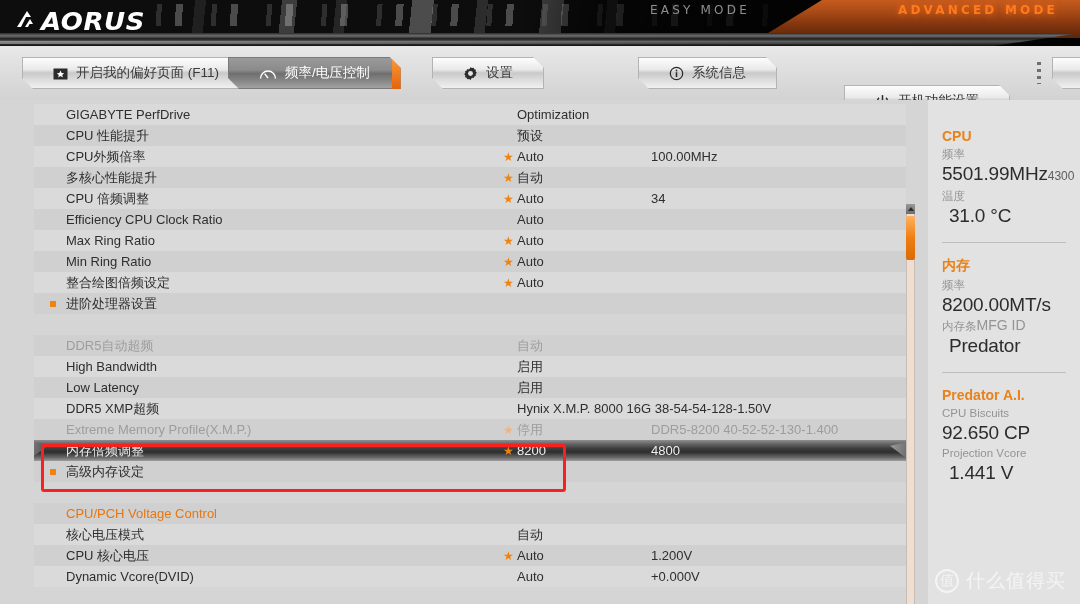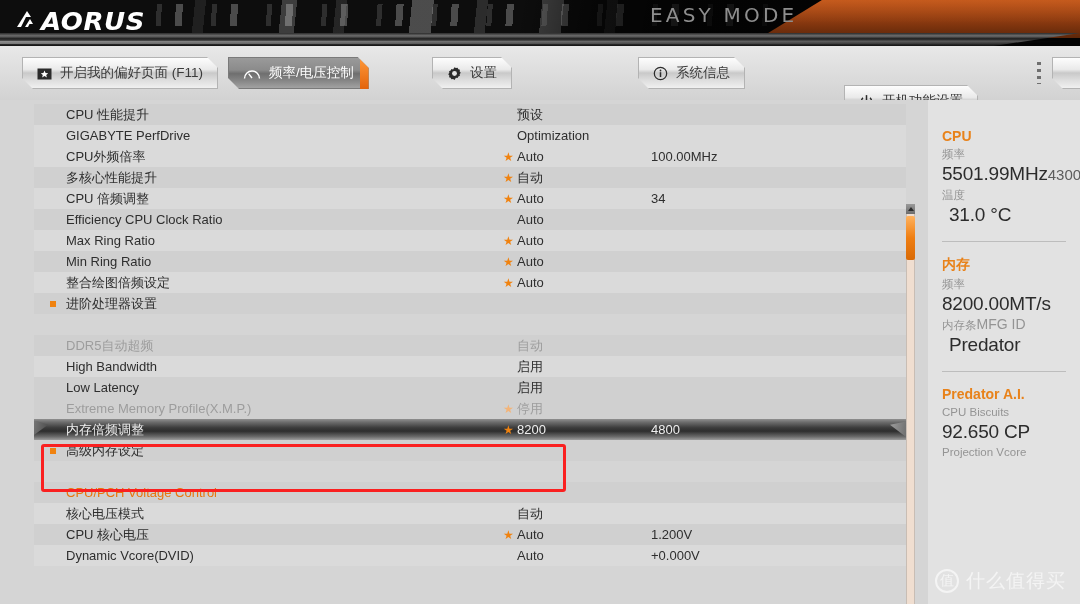--- a/index.html
+++ b/index.html
@@ -49,21 +49,21 @@
     background:linear-gradient(180deg,#b24a16 0%,#8c3a10 55%,#5d2609 100%);
     clip-path:polygon(62px 0, 100% 0, 100% 100%, 0 100%);
   }
   .adv-wedge-glow{
     position:absolute; right:0; top:0; width:320px; height:38px;
     background:linear-gradient(180deg, rgba(255,140,50,.25), rgba(0,0,0,0) 60%);
     clip-path:polygon(62px 0, 100% 0, 100% 100%, 0 100%);
   }
   .mode-label{
     position:absolute; top:3px;
-    font-size:20px; letter-spacing:3.2px; font-weight:400;
+    font-size:12px; letter-spacing:3.2px; font-weight:400;
     font-family:"DejaVu Sans",sans-serif;
   }
   .mode-easy{ left:650px; color:#8e8e8e; }
   .mode-adv{ right:22px; color:#ff7a1c; text-shadow:0 0 7px rgba(255,110,20,.85); font-weight:700; }
 
   .banner-shine{
     position:absolute; left:0; bottom:0; width:1080px; height:13px;
     background:linear-gradient(180deg,#2b2b2b 0%,#6e6e6e 22%,#1d1d1d 45%,#555 62%,#111 100%);
     clip-path:polygon(0 0, 100% 0, 92% 100%, 0 100%);
   }
@@ -90,21 +90,21 @@
   }
 
   
   .tabstrip{
     position:absolute; left:0; top:46px; width:1080px; height:54px;
     background:linear-gradient(180deg,#e8e8e8 0%,#dcdcdc 55%,#d2d2d2 100%);
   }
   .tab{
     position:absolute; top:11px; height:32px;
     display:flex; align-items:center; justify-content:space-between; gap:8px;
-    padding:0 14px;
+    padding:0 30px;
     font-size:13.5px;
     color:#3a3a3a;
     background:linear-gradient(180deg,#fdfdfd 0%,#eaeaea 38%,#c9c9c9 50%,#dcdcdc 72%,#f0f0f0 100%);
     border:1px solid #b3b3b3;
     clip-path:polygon(0 0, calc(100% - 11px) 0, 100% 11px, 100% 100%, 11px 100%, 0 calc(100% - 11px));
     white-space:nowrap;
     cursor:default;
   }
   .tab .tl{ line-height:1; }
   .tab.active{
@@ -243,21 +243,21 @@
   .sb-title{
     font-size:14px; font-weight:700; color:#e8821a;
     margin-bottom:2px;
   }
   .sb-key{ font-size:11.5px; color:#949494; line-height:16px; }
   .sb-key .sub{ font-size:14px; }
   .sb-big{
     font-size:19px; color:#2c2c2c; line-height:24px; white-space:nowrap;
     letter-spacing:-.2px;
   }
-  .sb-big .unit-sm{ font-size:15px; color:#5d5d5d; letter-spacing:0; }
+  .sb-big .unit-sm{ font-size:12px; color:#5d5d5d; letter-spacing:0; }
   .sb-big.indent{ padding-left:7px; }
   .sb-divider{
     width:124px; height:1px; background:#bdbdbd; margin:14px 0 14px 0;
   }
 
   
   .watermark{
     position:absolute; right:14px; bottom:10px;
     display:flex; align-items:center; gap:7px;
     opacity:.62;
@@ -279,20 +279,21 @@
 
 <div class="banner">
   <div class="banner-streaks"></div>
   <div class="banner-streaks2"></div>
   <div class="banner-dark-wedge"></div>
 
   <div class="adv-wedge"></div>
   <div class="adv-wedge-glow"></div>
 
   <div class="mode-label mode-easy">EASY MODE</div>
+  <div class="mode-label mode-adv">ADVANCED MODE</div>
 
   <div class="logo">
     <span>
       <svg width="26" height="26" viewBox="0 0 26 26">
         <path d="M3 19 L13 3 L17 9 L12 9 L7 19 Z" fill="#ffffff"></path>
         <path d="M11 19 L16 11 L19 16 L15.5 16 L14 19 Z" fill="#ffffff"></path>
       </svg>
     </span>
     <span class="logo-text">AORUS</span>
   </div>
@@ -353,27 +354,27 @@
     </span>
     <span class="tl">开机功能设置</span>
   </div>
 
   <div class="tab-dots"></div>
   <div class="tab-edge"></div>
 </div>
 
 <div class="content">
   <div class="list" id="settings-list">
+      <div class="row">
+        <span class="c-label">GIGABYTE PerfDrive</span>
+        <span class="c-value">Optimization</span>
+      </div>
       <div class="row alt">
         <span class="c-label">CPU 性能提升</span>
         <span class="c-value">预设</span>
-      </div>
-      <div class="row">
-        <span class="c-label">GIGABYTE PerfDrive</span>
-        <span class="c-value">Optimization</span>
       </div>
       <div class="row">
         <span class="c-star">★</span>
         <span class="c-label">CPU外频倍率</span>
         <span class="c-value">Auto</span>
         <span class="c-value2">100.00MHz</span>
       </div>
       <div class="row alt">
         <span class="c-star">★</span>
         <span class="c-label">多核心性能提升</span>
@@ -418,24 +419,29 @@
         <span class="c-value">自动</span>
       </div>
       <div class="row">
         <span class="c-label">High Bandwidth</span>
         <span class="c-value">启用</span>
       </div>
       <div class="row alt">
         <span class="c-label">Low Latency</span>
         <span class="c-value">启用</span>
       </div>
+      <div class="row">
+        <span class="c-label">DDR5 XMP超频</span>
+        <span class="c-value">Hynix X.M.P. 8000 16G 38-54-54-128-1.50V</span>
+      </div>
       <div class="row alt dim">
         <span class="c-star">★</span>
         <span class="c-label">Extreme Memory Profile(X.M.P.)</span>
         <span class="c-value">停用</span>
+        <span class="c-value2">DDR5-8200 40-52-52-130-1.400</span>
       </div>
       <div class="row selected">
         <span class="c-star">★</span>
         <span class="c-label">内存倍频调整</span>
         <span class="c-value">8200</span>
         <span class="c-value2">4800</span>
       </div>
       <div class="row alt">
         <span class="bullet"></span>
         <span class="c-label">高级内存设定</span>
@@ -499,20 +505,21 @@
     <div class="sb-big indent">Predator</div>
   </div>
 
   <div class="sb-divider"></div>
 
   <div class="sb-group">
     <div class="sb-title">Predator A.I.</div>
     <div class="sb-key">CPU Biscuits</div>
     <div class="sb-big">92.650 CP</div>
     <div class="sb-key">Projection Vcore</div>
+    <div class="sb-big indent">1.441 V</div>
   </div>
 
 </div>
 
 <div class="watermark">
   <div class="wm-circle">值</div>
   <div class="wm-text">什么值得买</div>
 </div>
 
 </body></html>

